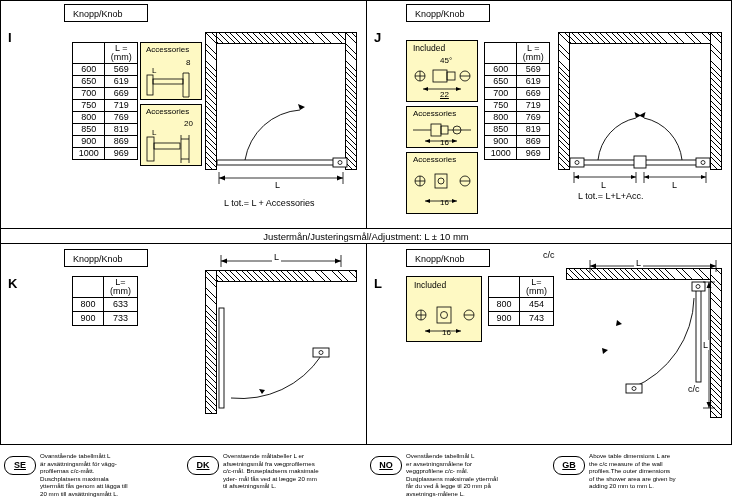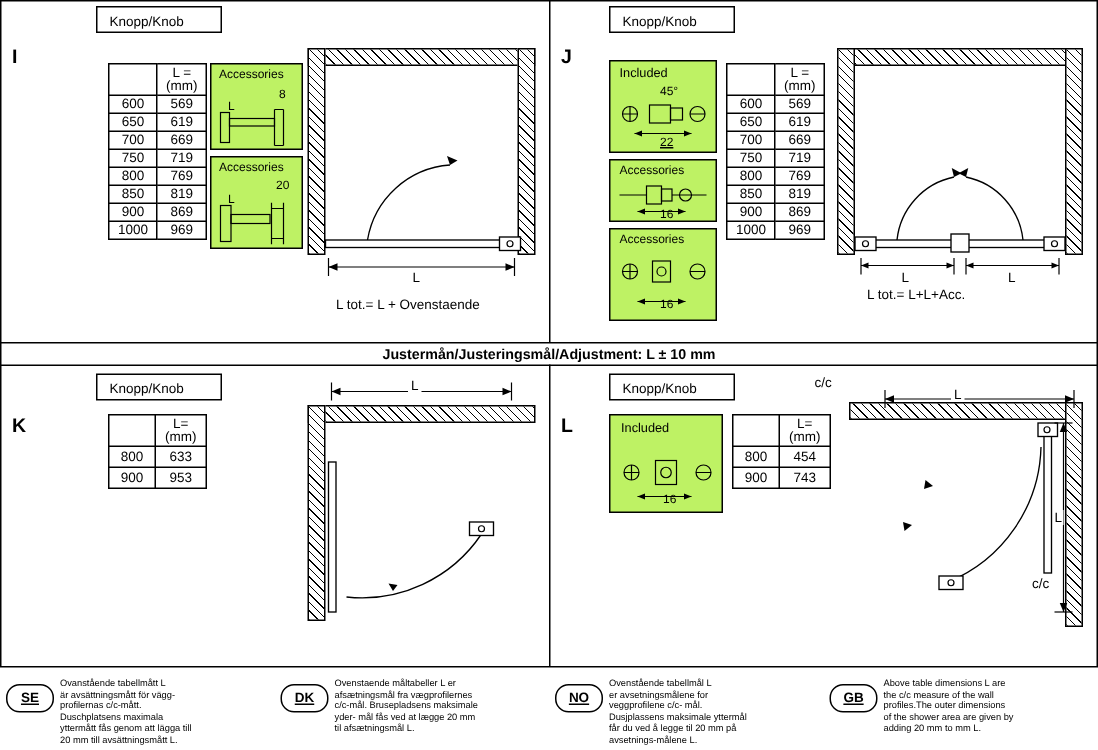--- a/index.html
+++ b/index.html
@@ -14,35 +14,35 @@
   
   .knob-box{position:absolute;border:1px solid #000;background:#fff;font-size:9px;
             padding:3px 8px;box-sizing:border-box;white-space:nowrap;}
 
   
   table.dim{position:absolute;border-collapse:collapse;font-size:9px;background:#fff;}
   table.dim td,table.dim th{border:1px solid #000;padding:0 4px;text-align:center;height:11px;line-height:11px;font-weight:normal;}
   table.dim th{height:auto;padding:1px 4px;line-height:9px;}
 
   
-  .subbox{position:absolute;border:1px solid #000;background:#bef264;box-sizing:border-box;}
+  .subbox{position:absolute;border:1px solid #000;background:#fef9c3;box-sizing:border-box;}
   .subbox .lbl{font-size:8.5px;padding:1px 3px;display:block;}
 
   
   .wall{position:absolute;border:1px solid #000;box-sizing:border-box;
         background:
           repeating-linear-gradient(45deg,#000 0 0.6px,transparent 0.6px 4px);
         background-color:#fff;}
 
   
   .sep{position:absolute;background:#000;height:1px;left:0;width:732px;}
   .sepv{position:absolute;background:#000;width:1px;}
 
   
-  .adjband{position:absolute;left:0;width:732px;text-align:center;font-size:9.5px;font-weight:bold;}
+  .adjband{position:absolute;left:0;width:732px;text-align:center;font-size:9.5px;font-weight:normal;}
 
   
   .legend{position:absolute;left:0;top:448px;width:732px;height:52px;}
   .lg-item{position:absolute;top:4px;width:183px;height:48px;}
   .lg-oval{position:absolute;left:4px;top:4px;width:30px;height:17px;border:1.3px solid #000;border-radius:9px;
            font-size:9px;font-weight:bold;text-align:center;line-height:17px;text-decoration:underline;}
   .lg-txt{position:absolute;left:40px;top:0px;width:140px;font-size:6.2px;line-height:7.6px;}
 
   .lbl{position:absolute;font-size:8.5px;}
   svg{display:block;}
@@ -149,21 +149,21 @@
   </div>
 
   <svg class="abs" style="left:205px;top:170px;" width="152" height="26">
     <line x1="14" y1="8" x2="138" y2="8" stroke="#000" stroke-width="0.8"></line>
     <line x1="14" y1="2" x2="14" y2="14" stroke="#000" stroke-width="0.8"></line>
     <line x1="138" y1="2" x2="138" y2="14" stroke="#000" stroke-width="0.8"></line>
     <path d="M14 8 l 6 -2.5 l 0 5 z" fill="#000"></path>
     <path d="M138 8 l -6 -2.5 l 0 5 z" fill="#000"></path>
   </svg>
   <div class="abs cap" style="left:275px;top:180px;">L</div>
-  <div class="abs cap" style="left:224px;top:198px;">L tot.= L + Ovenstaende</div>
+  <div class="abs cap" style="left:224px;top:198px;">L tot.= L + Accessories</div>
 
   <div class="abs panel-letter" style="left:374px;top:30px;">J</div>
   <div class="knob-box" style="left:406px;top:4px;width:84px;height:18px;line-height:12px;">Knopp/Knob</div>
 
   <div class="subbox" style="left:406px;top:40px;width:72px;height:62px;">
     <span class="lbl" style="left:3px;top:1px;font-size:8.5px;">Included</span>
     <span class="lbl" style="left:30px;top:14px;font-size:8px;">45°</span>
     <svg style="position:absolute;left:4px;top:24px;" width="64" height="22">
       <circle cx="9" cy="11" r="5" fill="none" stroke="#000" stroke-width="0.8"></circle>
       <line x1="9" y1="6" x2="9" y2="16" stroke="#000" stroke-width="0.8"></line>
@@ -308,21 +308,21 @@
         <span>L=</span><br>
         <span>(mm)</span>
       </th>
     </tr>
     <tr>
           <td style="height:13px;">800</td>
           <td>633</td>
         </tr>
     <tr>
           <td style="height:13px;">900</td>
-          <td>953</td>
+          <td>733</td>
         </tr>
   </tbody>
     </table>
 
   <div class="abs" style="left:30px;top:452px;width:0;height:0;"></div>
 
   <div class="abs" style="left:205px;top:262px;width:152px;height:152px;">
     <div class="wall" style="left:0;top:8px;width:152px;height:12px;"></div>
     <div class="wall" style="left:0;top:8px;width:12px;height:144px;"></div>
     <svg style="position:absolute;left:0;top:0;" width="152" height="152">

